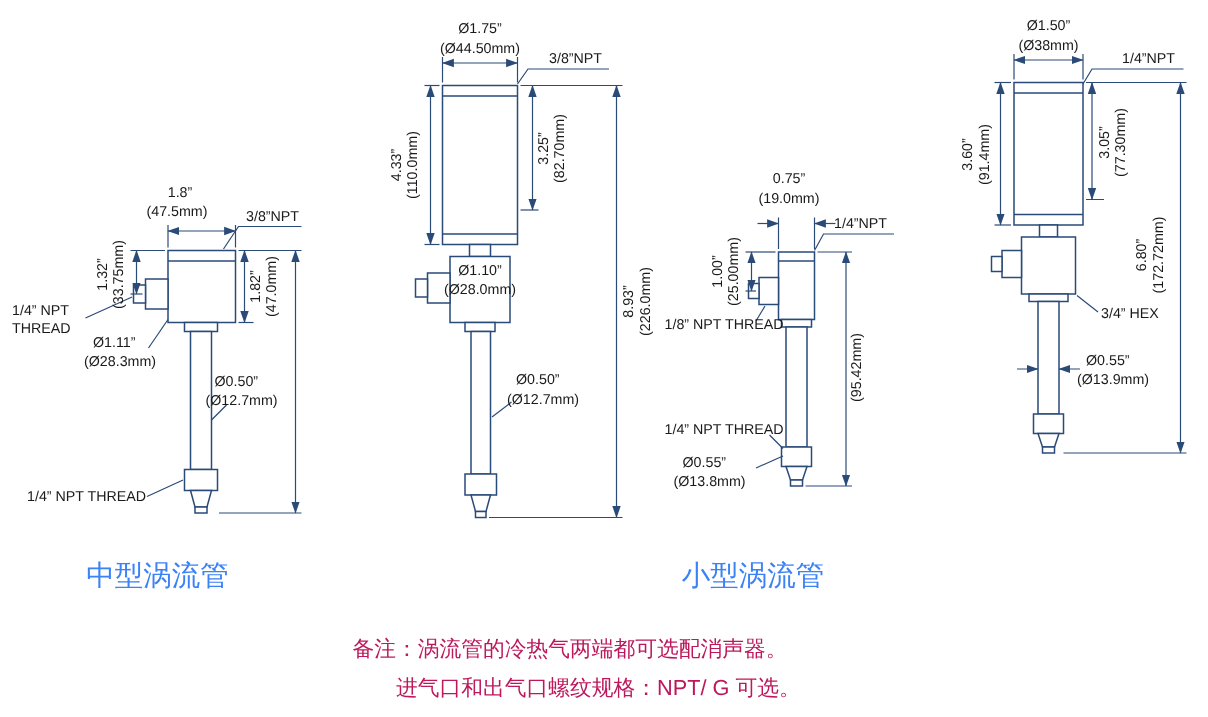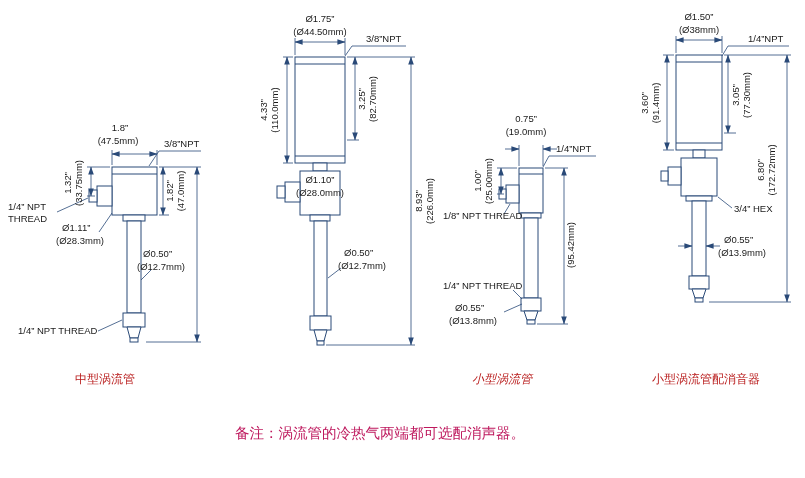--- a/index.html
+++ b/index.html
@@ -6,21 +6,21 @@
   .canvas{position:relative;width:805px;height:478px;background:#fff;
           font-family:"Liberation Sans","DejaVu Sans",sans-serif;overflow:hidden;}
   svg{position:absolute;left:0;top:0;}
   .geo rect,.geo path{fill:#ffffff;stroke:#2a4a78;stroke-width:1;}
   .geo line{stroke:#2a4a78;stroke-width:1;}
   .dim line,.dim polyline{stroke:#2a4a78;stroke-width:0.8;fill:none;}
   .da{marker-start:url(#arr);marker-end:url(#arr);}
   .ae{marker-end:url(#arr);}
   .lbl{fill:#1a1a1a;font-size:9.5px;}
   .arrhead{fill:#2a4a78;stroke:none;}
-  .title{position:absolute;top:371px;text-align:center;font-size:12px;color:#b91c1c;}
+  .title{position:absolute;top:371px;text-align:center;font-size:19px;color:#3b82f6;}
   .notes{position:absolute;left:235px;top:420px;font-size:14.5px;color:#be185d;line-height:26px;}
   .notes .indent{margin-left:29px;}
 </style>
 </head>
 <body>
 
 <div class="canvas">
 
 <svg width="805" height="400" viewBox="0 0 805 400">
   <defs>
@@ -209,20 +209,20 @@
       <text class="lbl" x="764" y="170" text-anchor="middle" transform="rotate(-90 764 170)">6.80”</text>
       <text class="lbl" x="775" y="170" text-anchor="middle" transform="rotate(-90 775 170)">(172.72mm)</text>
       <text class="lbl" x="734" y="212">3/4” HEX</text>
       <text class="lbl" x="724" y="243">Ø0.55”</text>
       <text class="lbl" x="718" y="256">(Ø13.9mm)</text>
     </g>
   </g>
 </svg>
 
 <div class="title" style="left:40px;width:130px;">中型涡流管</div>
-<div class="title" style="left:432px;width:140px;font-style:italic;">小型涡流管</div>
-<div class="title" style="left:631px;width:150px;">小型涡流管配消音器</div>
+<div class="title" style="left:432px;width:140px;">小型涡流管</div>
 
 <div class="notes">
   <div>备注：涡流管的冷热气两端都可选配消声器。</div>
+  <div class="indent">进气口和出气口螺纹规格：NPT/ G 可选。</div>
 </div>
 
 </div>
 
 </body></html>

